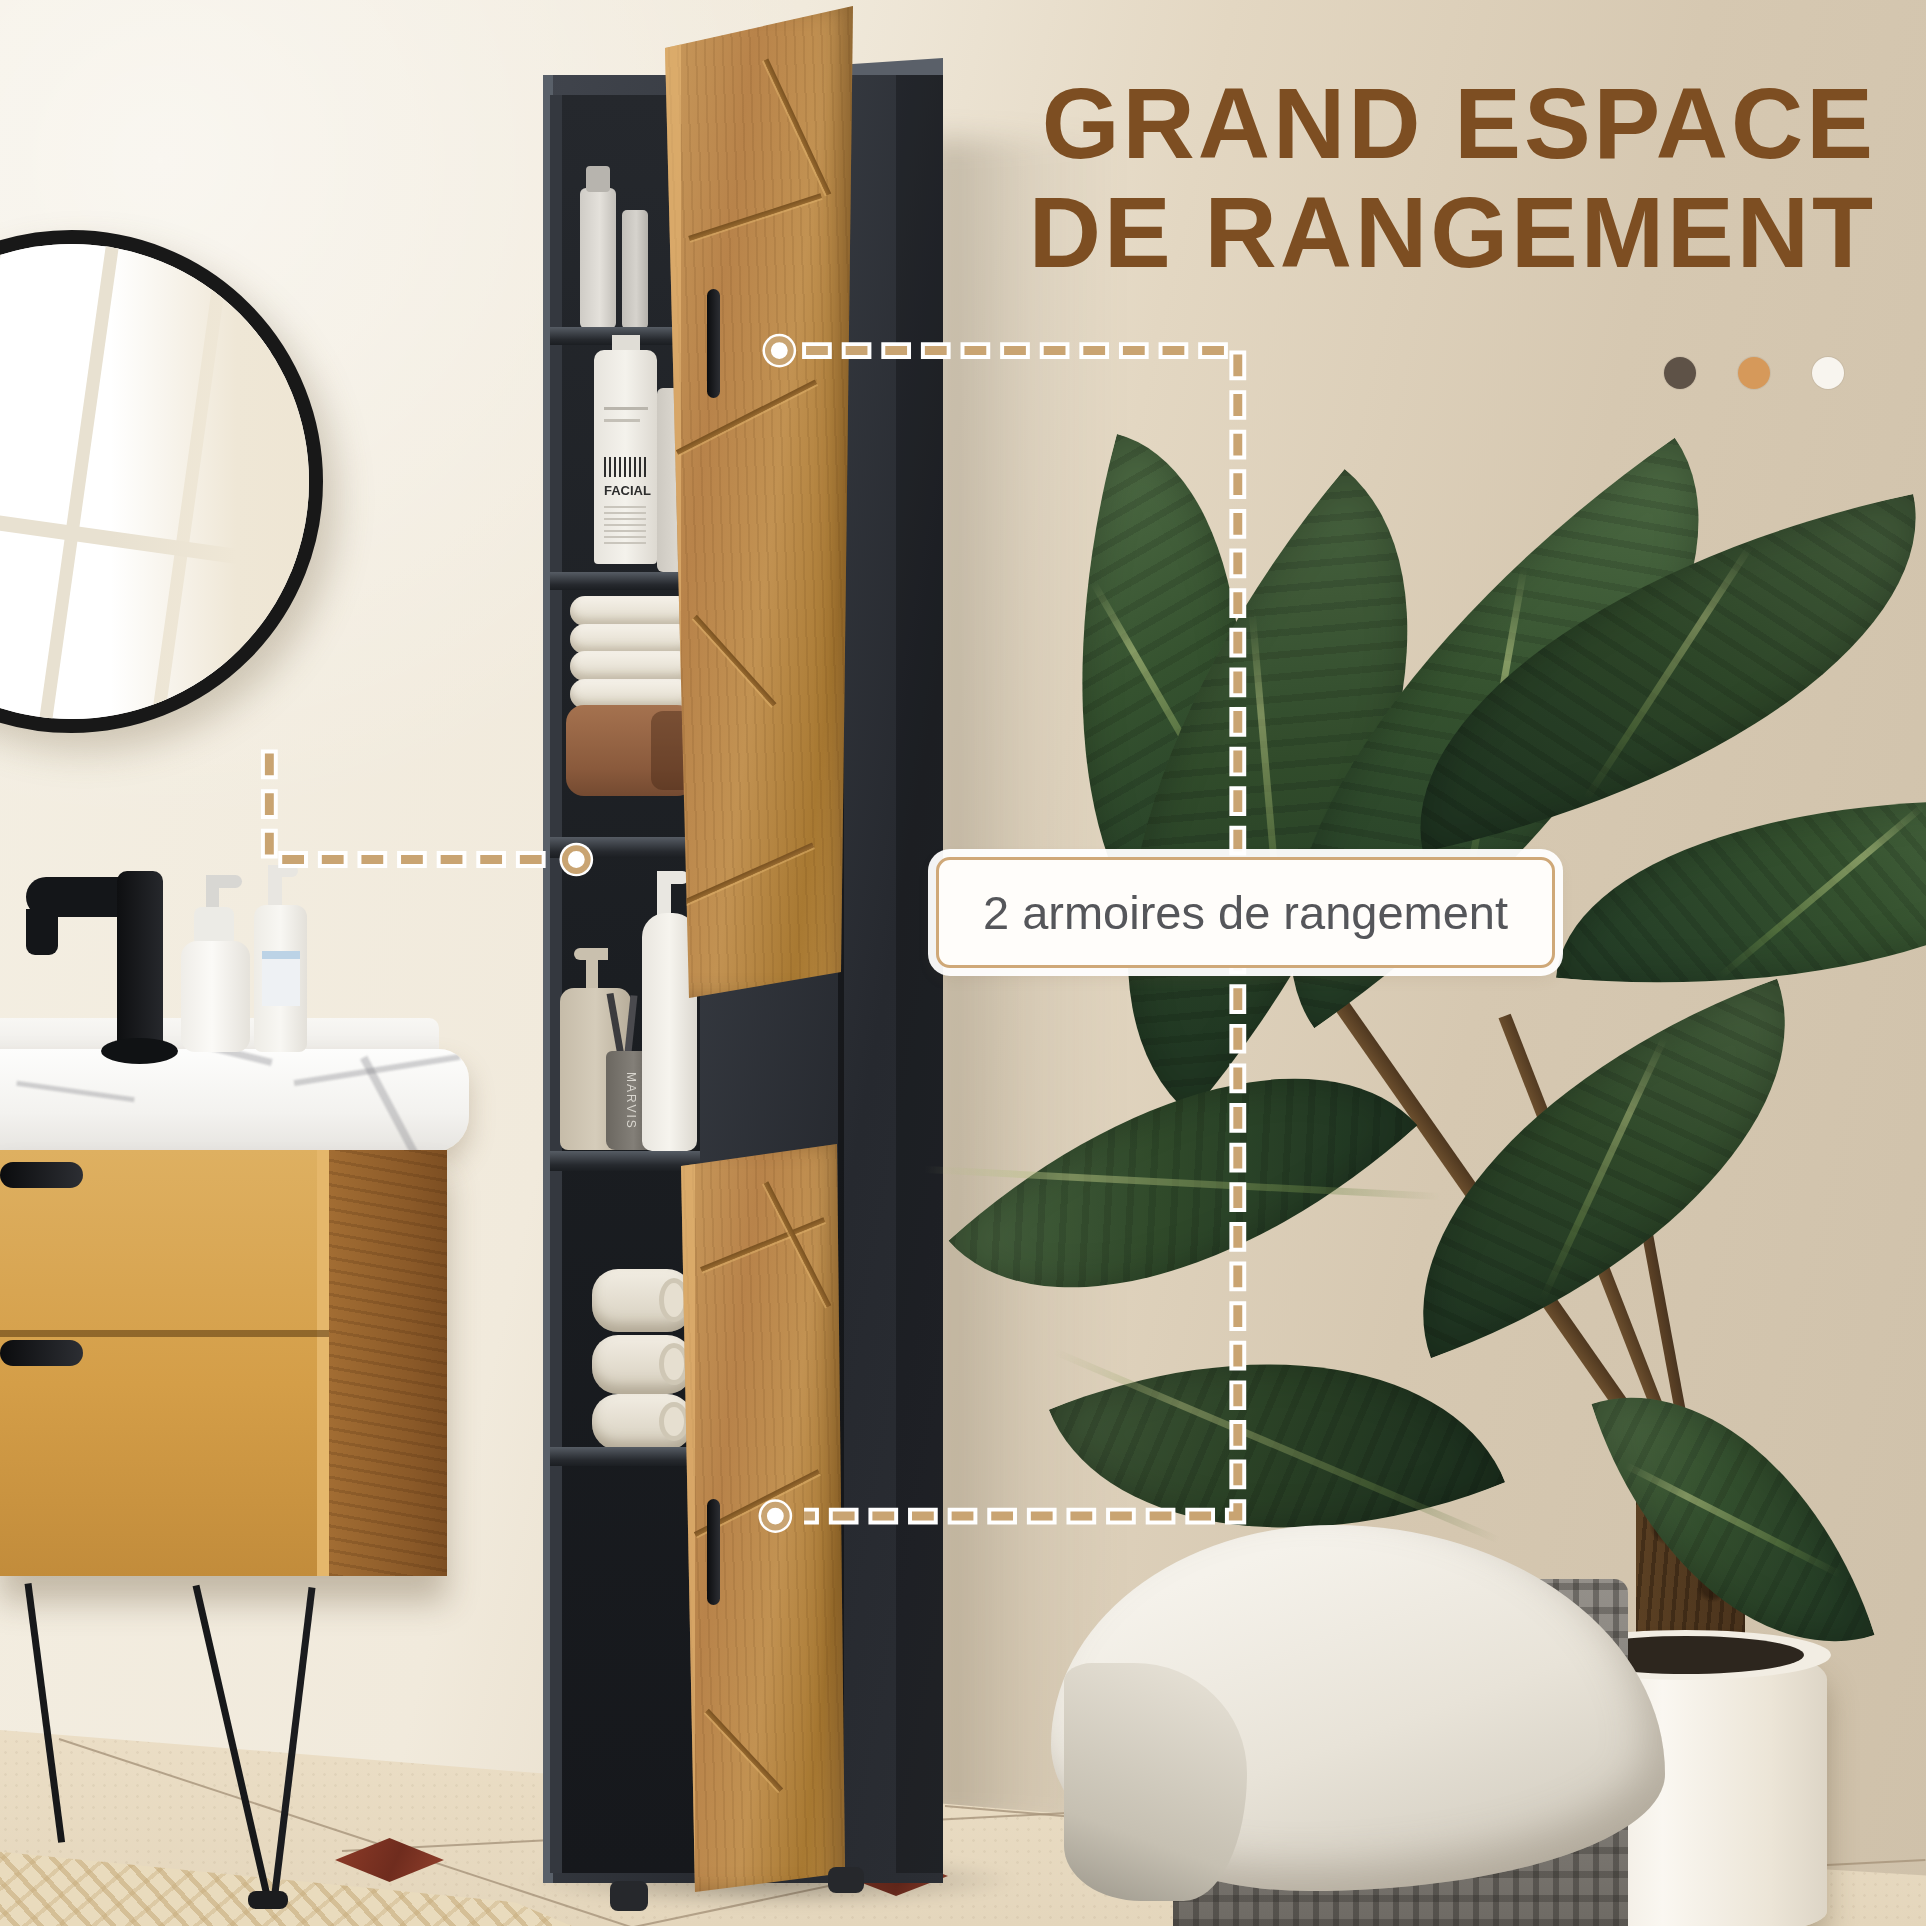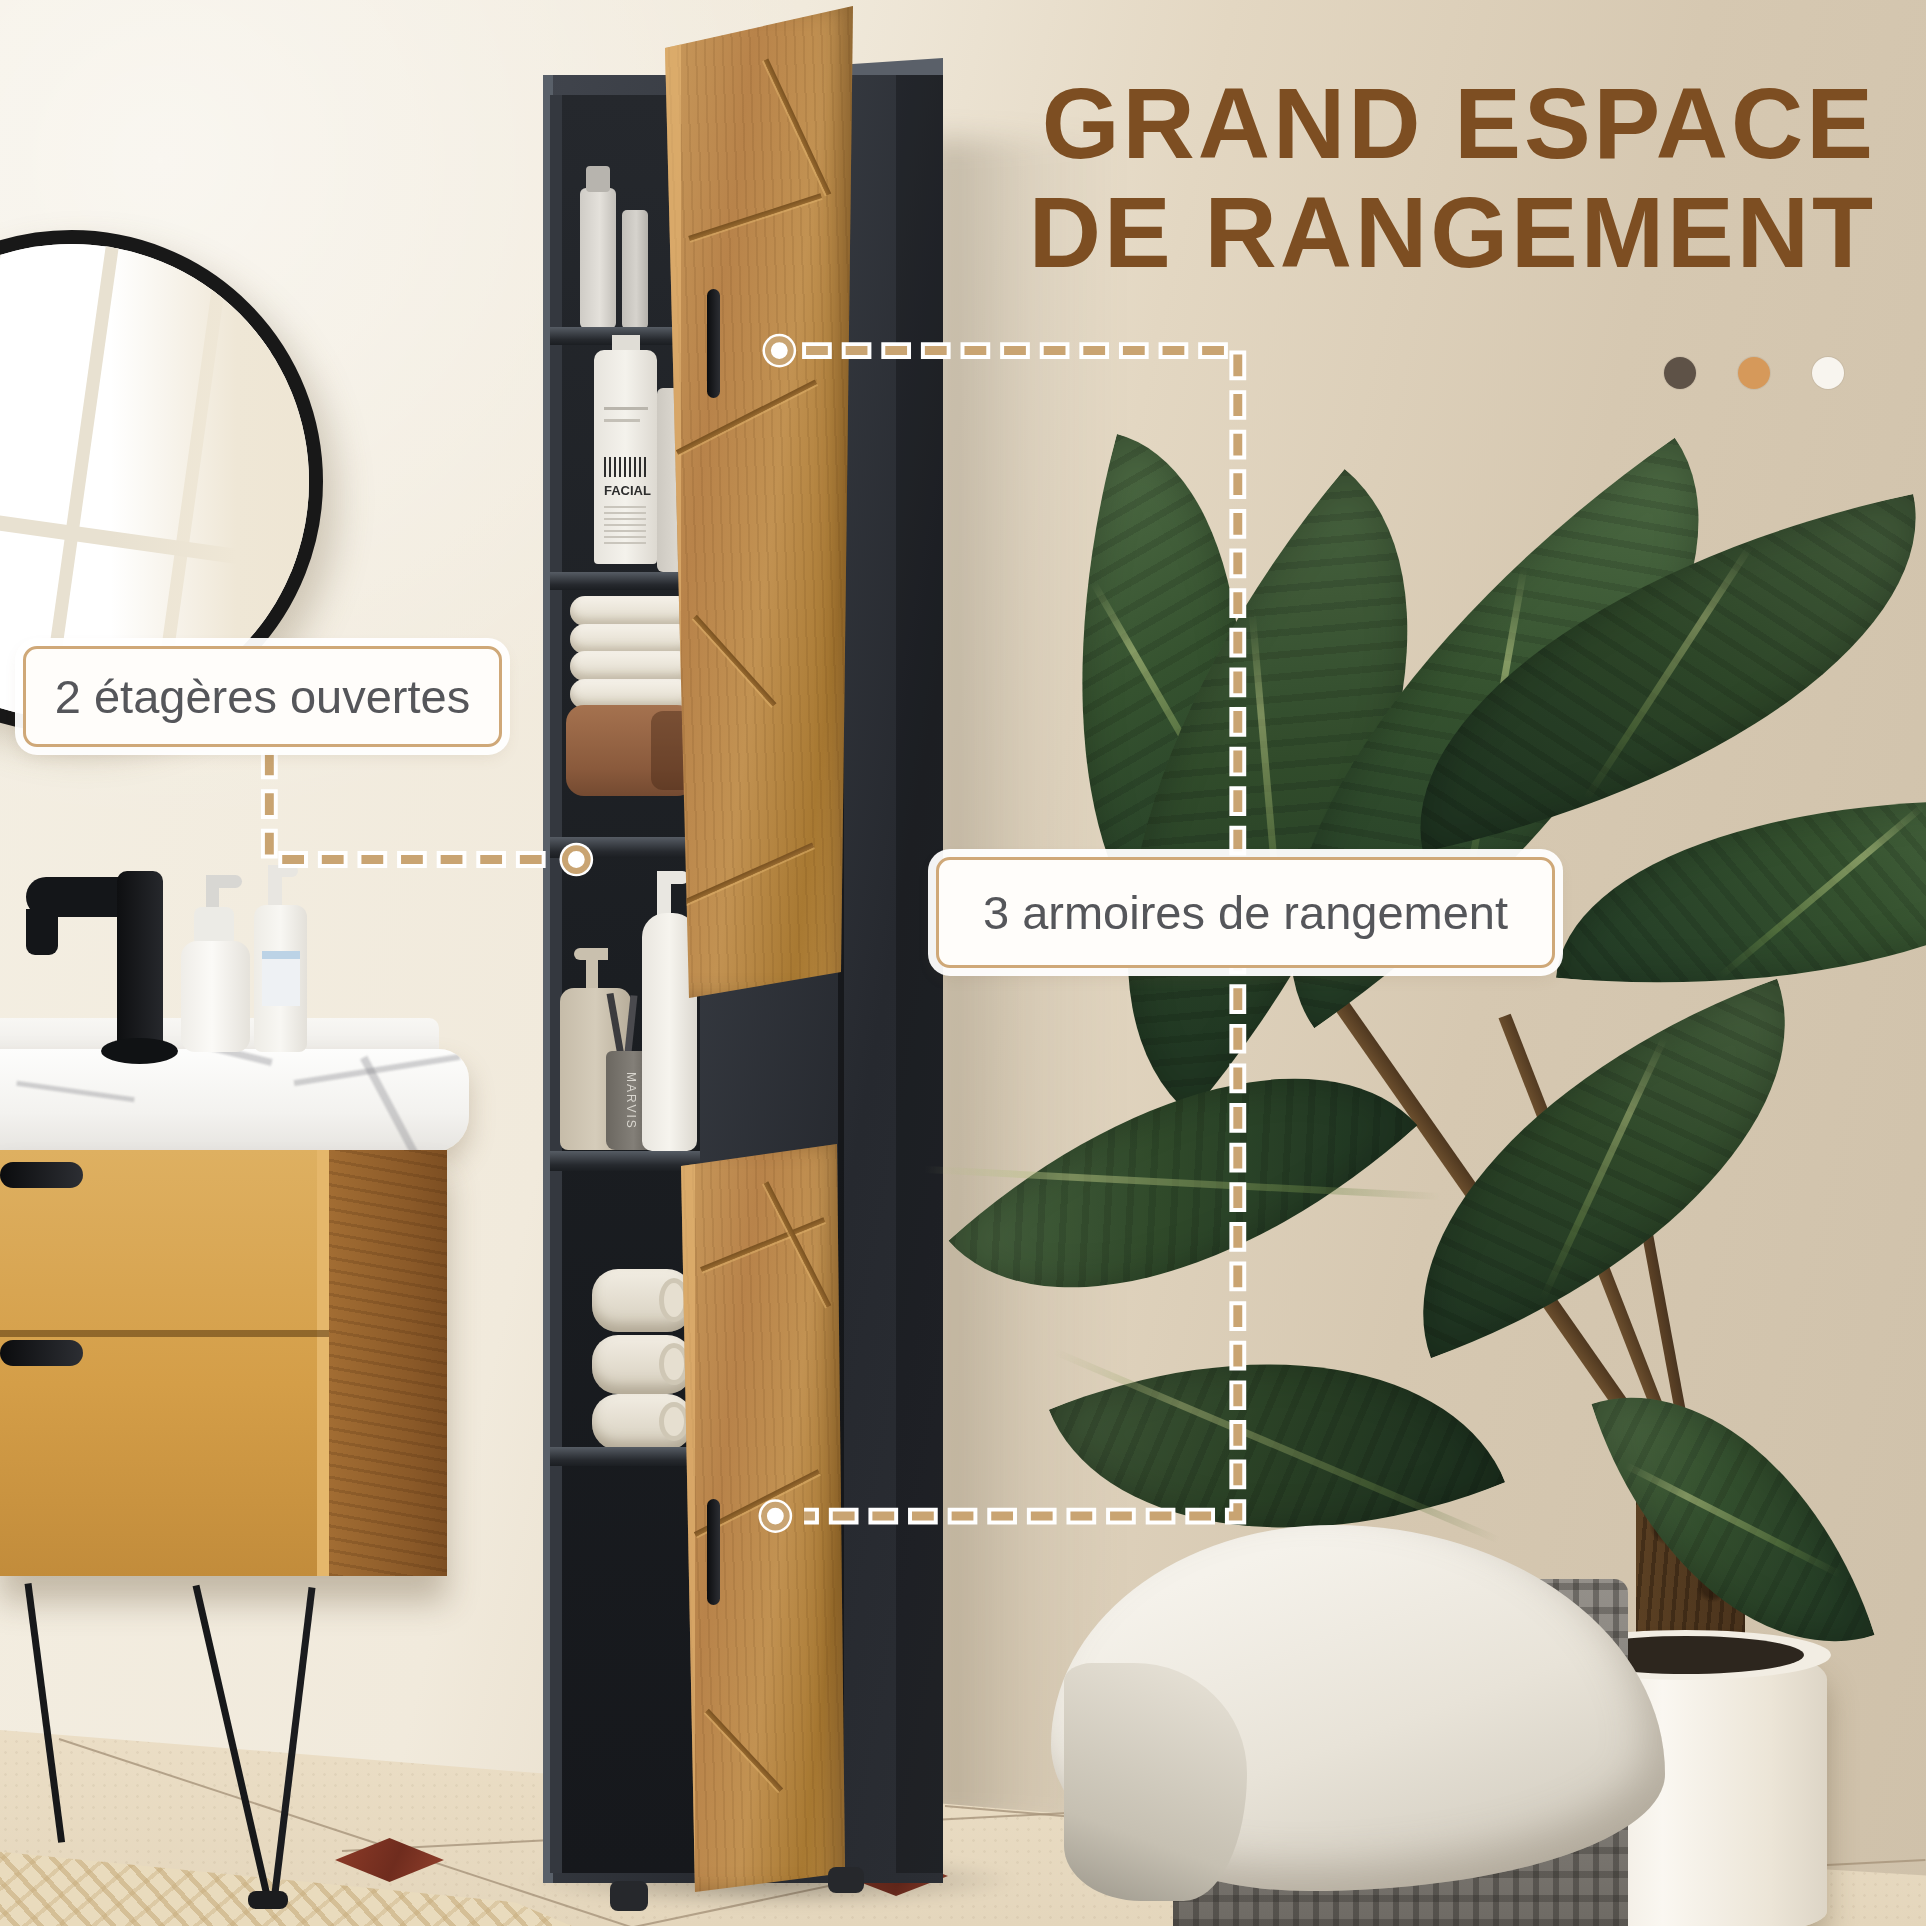--- a/index.html
+++ b/index.html
@@ -325,22 +325,19 @@
 
   <div style="right: 51px; top: 69px; text-align: right; font-weight: bold; font-size: 100px; line-height: 109px; letter-spacing: 3px; z-index: 50; color: rgb(125, 78, 34);">
     <div style="position:static;">GRAND ESPACE</div>
     <div style="position:static;">DE RANGEMENT</div>
   </div>
 
   <div class="dot" style="left: 1664px; top: 357px; z-index: 50; background-color: rgb(94, 82, 71);"></div>
   <div class="dot" style="left: 1738px; top: 357px; z-index: 50; background-color: rgb(214, 153, 90);"></div>
   <div class="dot" style="left: 1812px; top: 357px; z-index: 50; background-color: rgb(248, 245, 239);"></div>
 
-  <div class="callout-box" style="left:23px;top:646px;width:479px;height:101px;">
-    <span style="position:static;">2 étagères ouvertes</span>
-  </div>
 
   <div class="callout-box" style="left:936px;top:857px;width:619px;height:111px;">
-    <span style="position:static;">3 armoires de rangement</span>
+    <span style="position:static;">2 armoires de rangement</span>
   </div>
 
 </div>
 
 
 </body></html>

